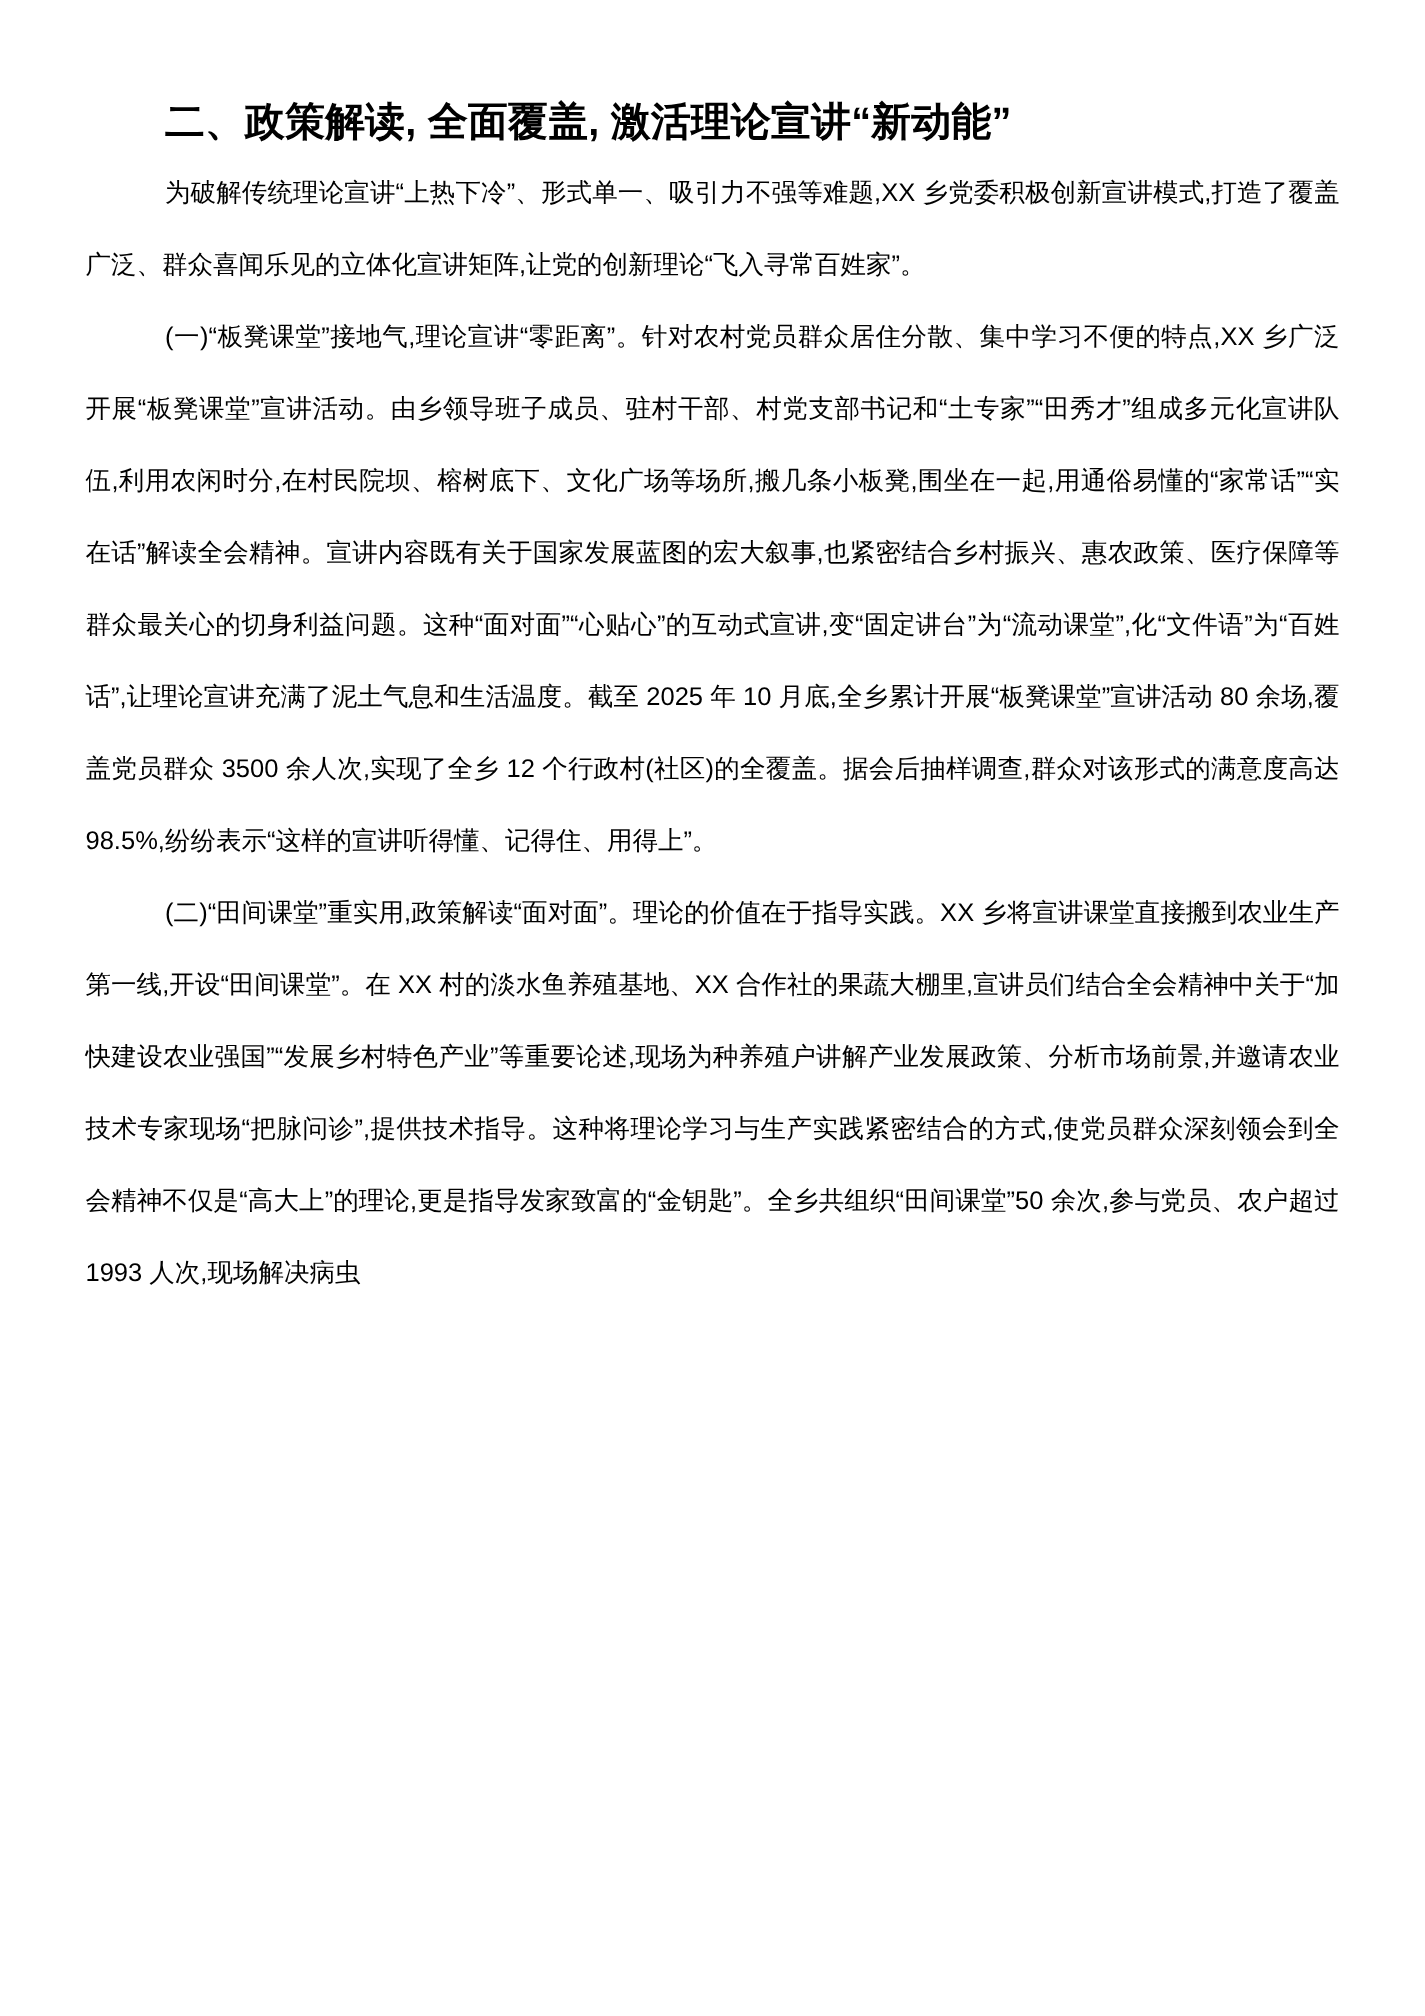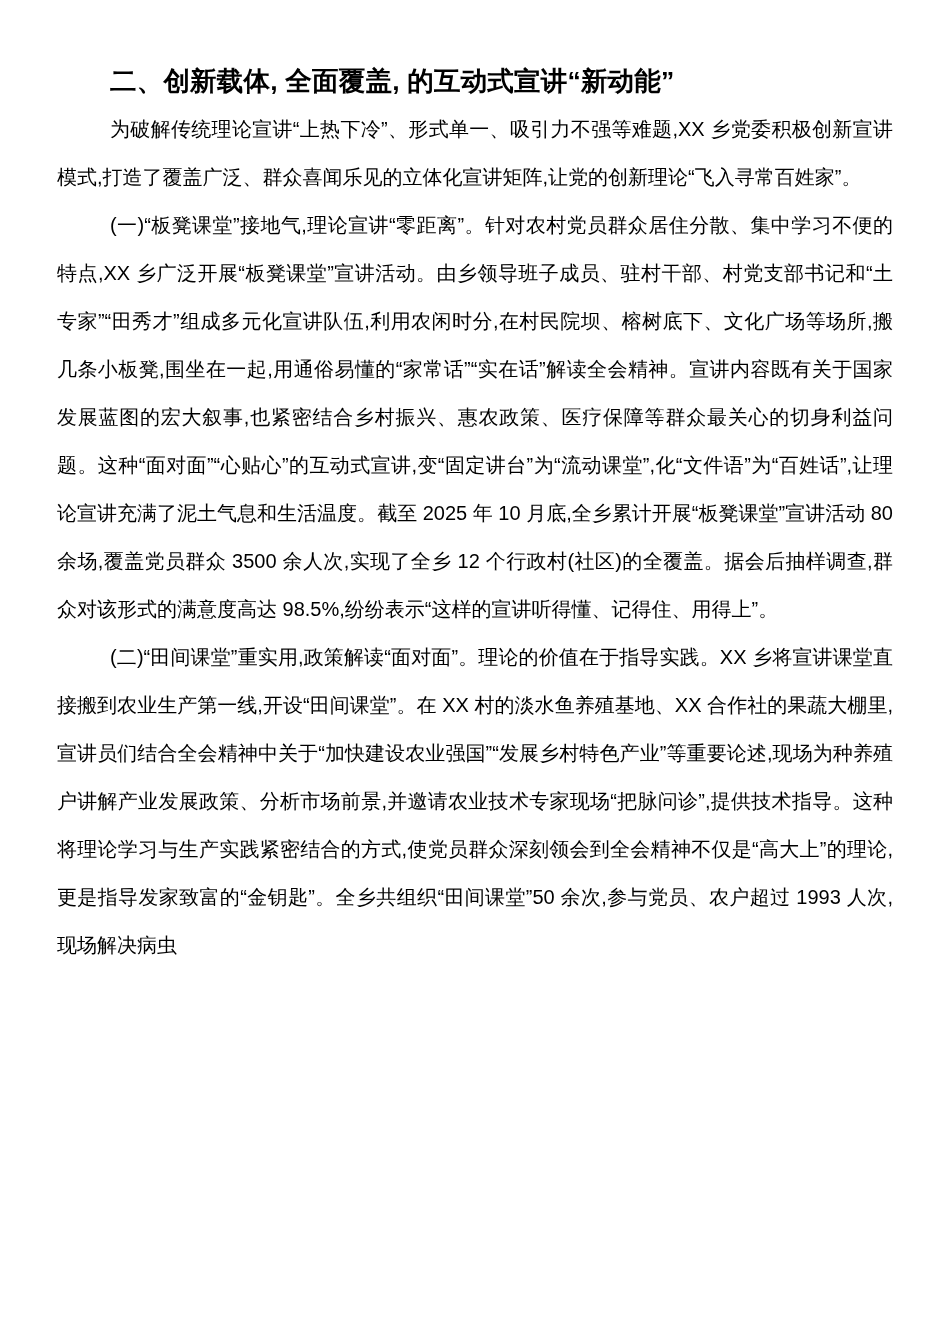--- a/index.html
+++ b/index.html
@@ -38,21 +38,21 @@
     margin: 0;
     padding: 0;
     text-indent: 53px;
     letter-spacing: 0.2px;
     white-space: nowrap;
     text-align: left;
   }
 
   
   .para {
-    font-size: 20px;
+    font-size: 17px;
     font-weight: normal;
     line-height: 48px;
     margin: 0;
     padding: 0;
     text-indent: 53px;
     text-align: justify;
     text-justify: inter-character;
     text-align-last: left;
     letter-spacing: 0px;
     word-break: break-all;
@@ -64,21 +64,21 @@
   }
 
   
 </style>
 </head>
 <body>
 
 <div class="page">
   <div class="doc-body">
 
-    <h2 class="heading">二、创新载体, 全面覆盖, 的互动式宣讲“新动能”</h2>
+    <h2 class="heading">二、政策解读, 全面覆盖, 激活理论宣讲“新动能”</h2>
 
     <p class="para first-para">为破解传统理论宣讲“上热下冷”、形式单一、吸引力不强等难题,XX 乡党委积极创新宣讲模式,打造了覆盖广泛、群众喜闻乐见的立体化宣讲矩阵,让党的创新理论“飞入寻常百姓家”。</p>
 
     <p class="para">(一)“板凳课堂”接地气,理论宣讲“零距离”。针对农村党员群众居住分散、集中学习不便的特点,XX 乡广泛开展“板凳课堂”宣讲活动。由乡领导班子成员、驻村干部、村党支部书记和“土专家”“田秀才”组成多元化宣讲队伍,利用农闲时分,在村民院坝、榕树底下、文化广场等场所,搬几条小板凳,围坐在一起,用通俗易懂的“家常话”“实在话”解读全会精神。宣讲内容既有关于国家发展蓝图的宏大叙事,也紧密结合乡村振兴、惠农政策、医疗保障等群众最关心的切身利益问题。这种“面对面”“心贴心”的互动式宣讲,变“固定讲台”为“流动课堂”,化“文件语”为“百姓话”,让理论宣讲充满了泥土气息和生活温度。截至 2025 年 10 月底,全乡累计开展“板凳课堂”宣讲活动 80 余场,覆盖党员群众 3500 余人次,实现了全乡 12 个行政村(社区)的全覆盖。据会后抽样调查,群众对该形式的满意度高达 98.5%,纷纷表示“这样的宣讲听得懂、记得住、用得上”。</p>
 
     <p class="para">(二)“田间课堂”重实用,政策解读“面对面”。理论的价值在于指导实践。XX 乡将宣讲课堂直接搬到农业生产第一线,开设“田间课堂”。在 XX 村的淡水鱼养殖基地、XX 合作社的果蔬大棚里,宣讲员们结合全会精神中关于“加快建设农业强国”“发展乡村特色产业”等重要论述,现场为种养殖户讲解产业发展政策、分析市场前景,并邀请农业技术专家现场“把脉问诊”,提供技术指导。这种将理论学习与生产实践紧密结合的方式,使党员群众深刻领会到全会精神不仅是“高大上”的理论,更是指导发家致富的“金钥匙”。全乡共组织“田间课堂”50 余次,参与党员、农户超过 1993 人次,现场解决病虫</p>
 
   </div>
 </div>
 

